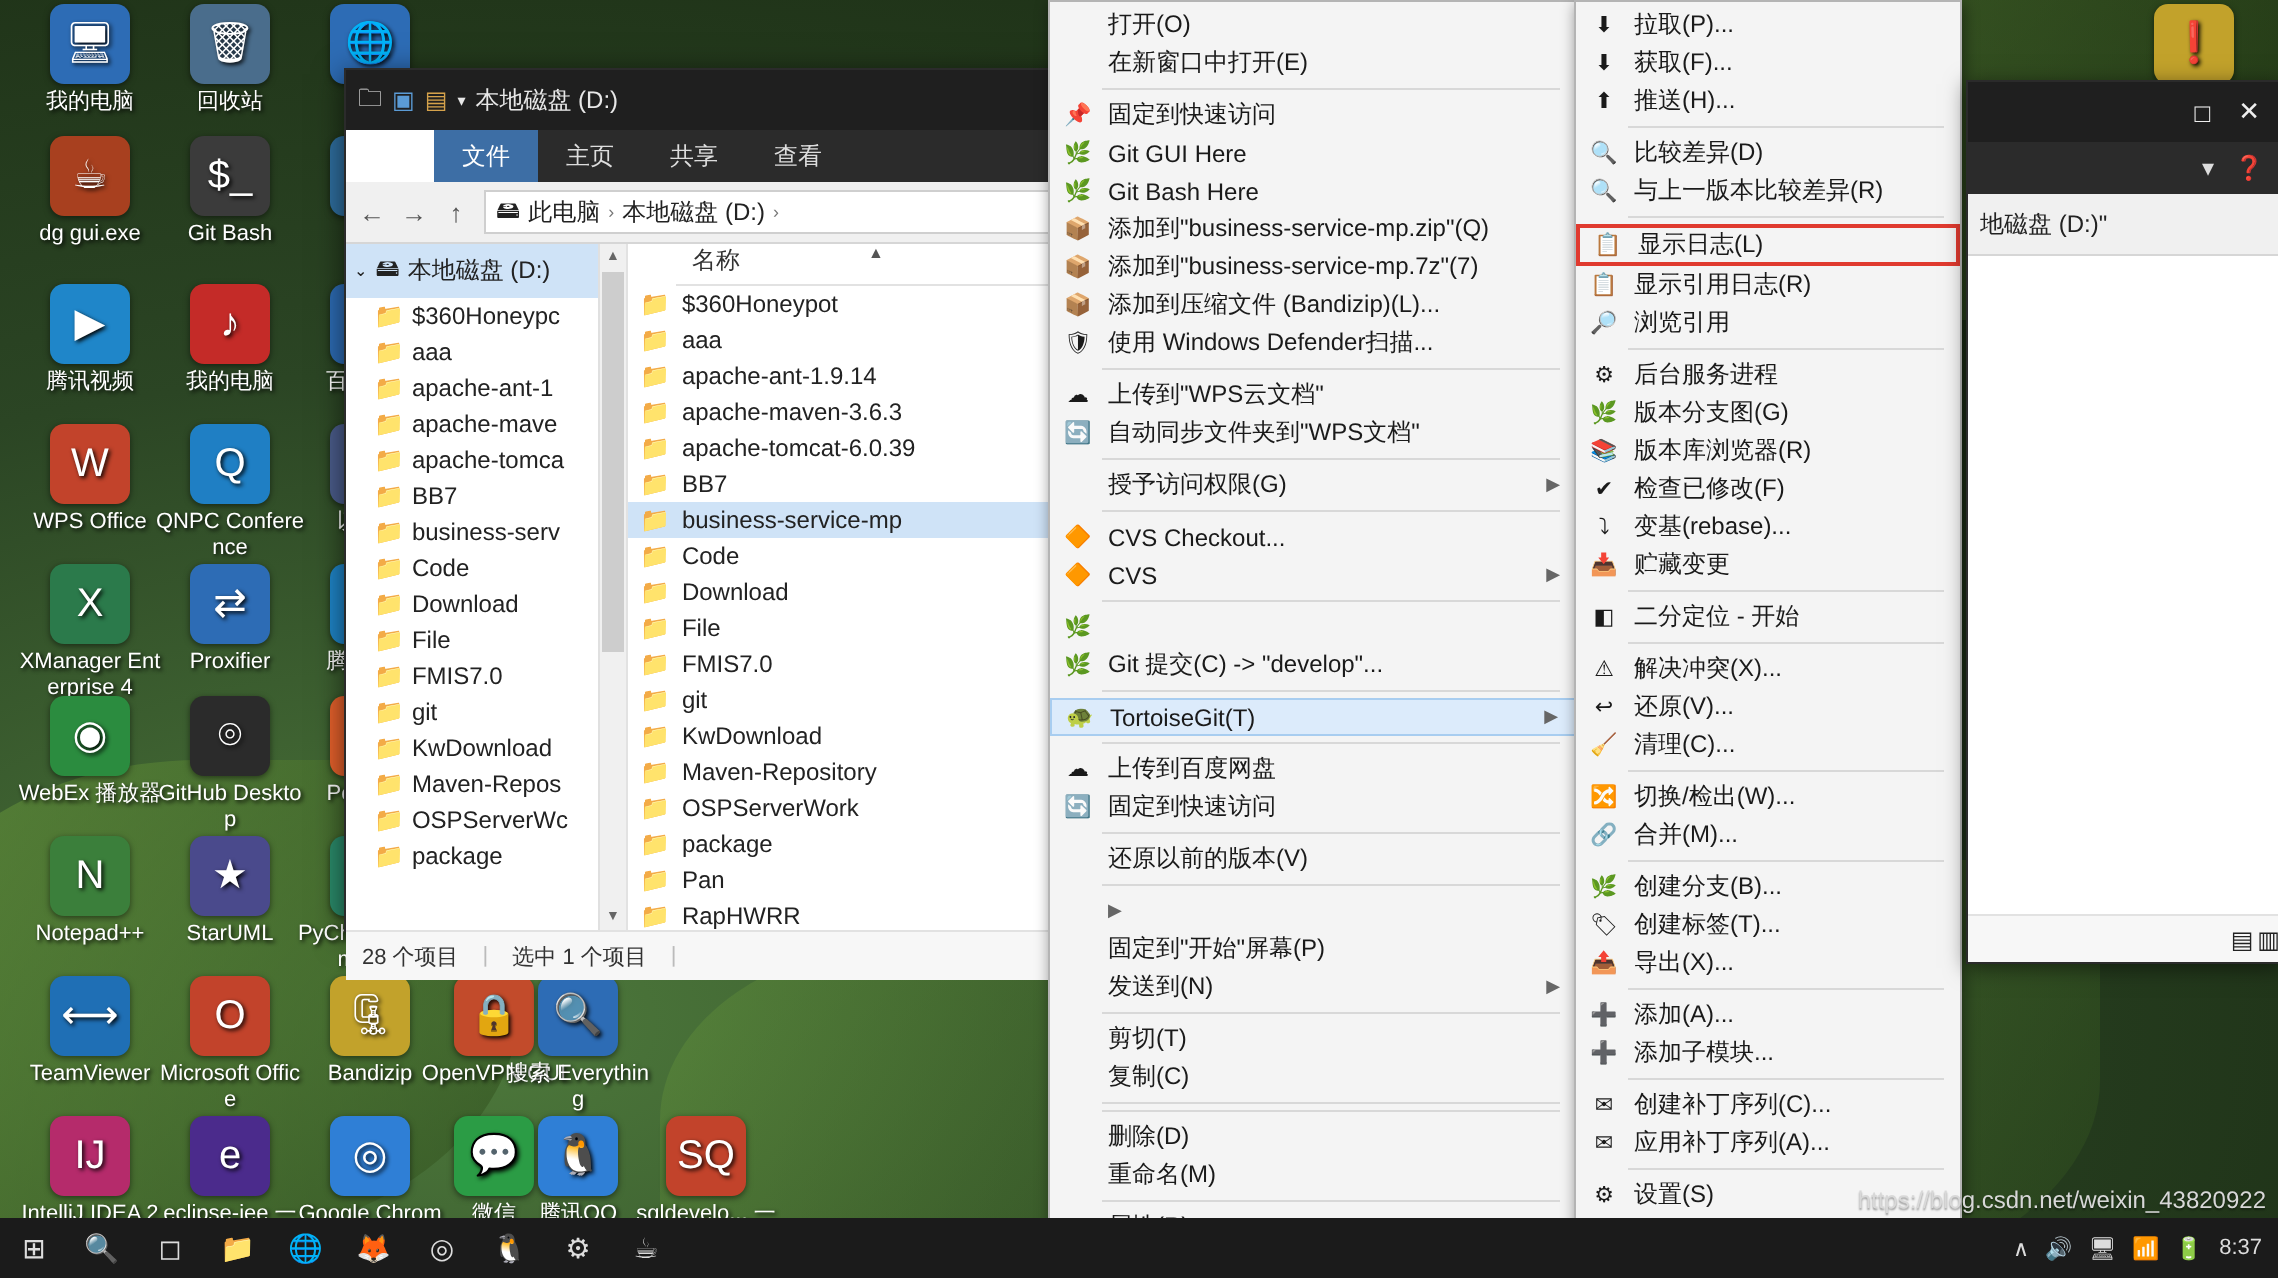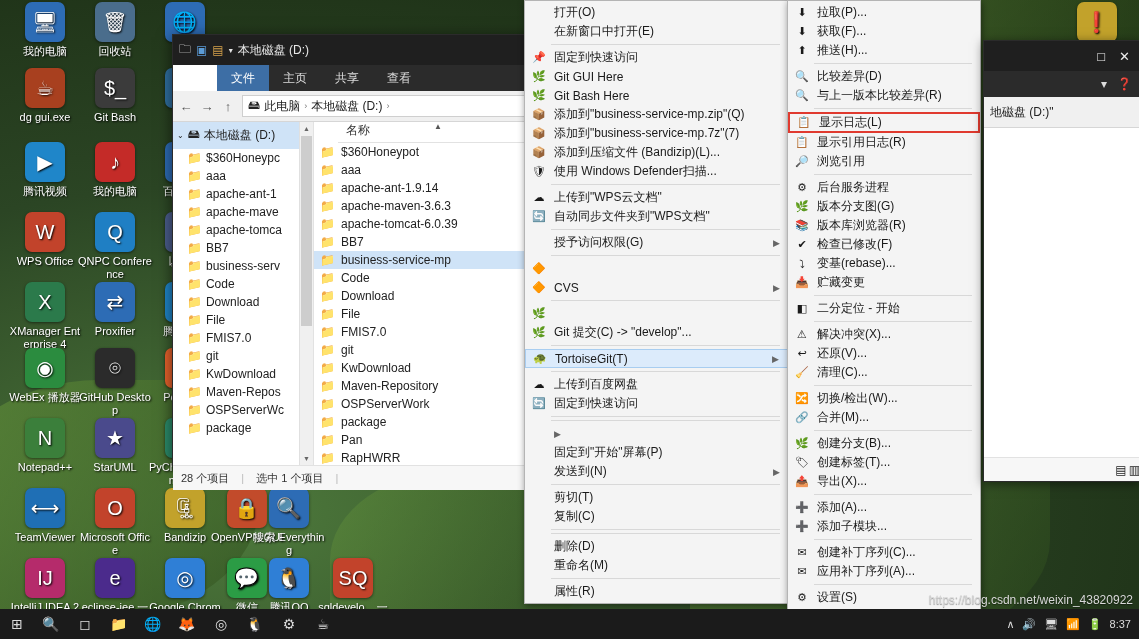--- a/index.html
+++ b/index.html
@@ -503,20 +503,21 @@
     </div>
     <div class="msep"></div>
     <div class="mi">
       <span class="ig"></span>
       <span class="tx">授予访问权限(G)</span>
       <span class="sub">▶</span>
     </div>
     <div class="msep"></div>
     <div class="mi">
       <span class="ig">🔶</span>
+      <span class="tx">CVS Checkout...</span>
     </div>
     <div class="mi">
       <span class="ig">🔶</span>
       <span class="tx">CVS</span>
       <span class="sub">▶</span>
     </div>
     <div class="msep"></div>
     <div class="mi">
       <span class="ig">🌿</span>
     </div>
@@ -533,20 +534,24 @@
     <div class="msep"></div>
     <div class="mi">
       <span class="ig">☁</span>
       <span class="tx">上传到百度网盘</span>
     </div>
     <div class="mi">
       <span class="ig">🔄</span>
       <span class="tx">固定到快速访问</span>
     </div>
     <div class="msep"></div>
+    <div class="mi">
+      <span class="ig"></span>
+      <span class="tx">还原以前的版本(V)</span>
+    </div>
     <div class="msep"></div>
     <div class="mi">
       <span class="ig"></span>
       <span class="sub">▶</span>
     </div>
     <div class="mi">
       <span class="ig"></span>
       <span class="tx">固定到"开始"屏幕(P)</span>
     </div>
     <div class="mi">

